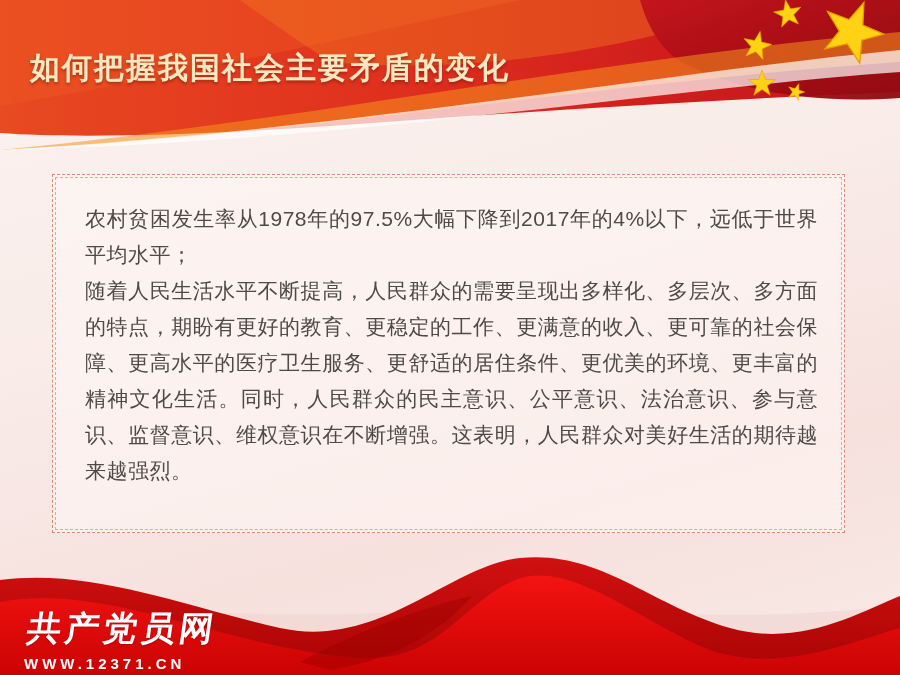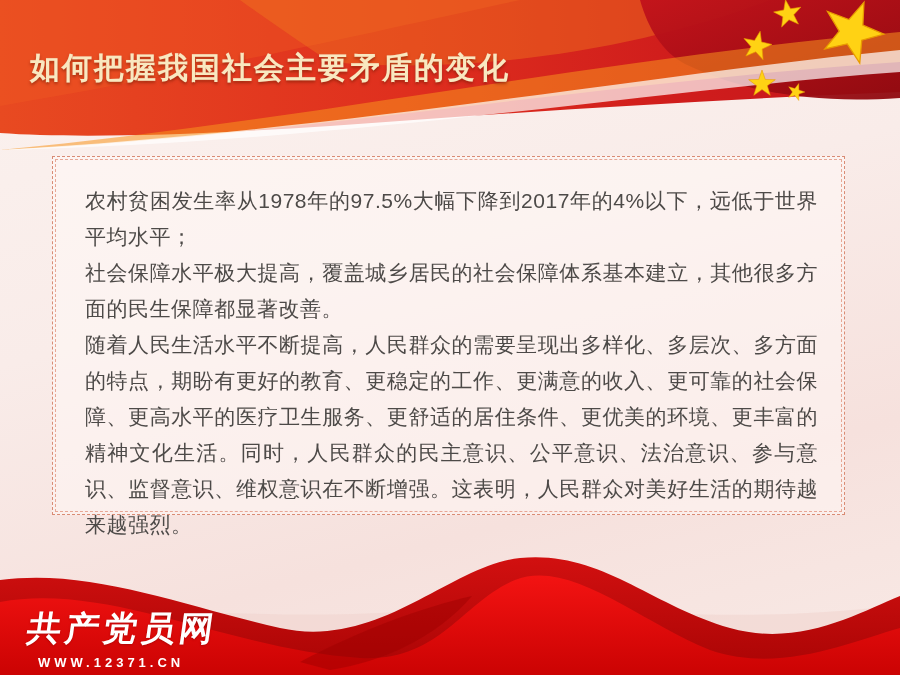--- a/index.html
+++ b/index.html
@@ -7,35 +7,35 @@
        font-family:"Liberation Sans","DejaVu Sans",sans-serif;}
   .slide{position:absolute;inset:0;width:900px;height:675px;
          background:linear-gradient(165deg,#fbf2ef 0%,#f9ece9 40%,#f6e1dd 72%,#f8e9e5 100%);
          overflow:hidden;}
   
   .header-svg{position:absolute;top:0;left:0;width:900px;height:150px;display:block;}
   .page-title{position:absolute;left:30px;top:48px;z-index:5;
               font-size:30px;font-weight:bold;letter-spacing:2px;
               color:#f9e8c0;text-shadow:0 2px 3px rgba(110,25,0,.55),0 0 1px rgba(255,255,255,.3);}
   
-  .content-box{position:absolute;left:52px;top:156px;width:793px;height:359px;
+  .content-box{position:absolute;left:52px;top:174px;width:793px;height:359px;
                border:1px dashed #d98b74;background:rgba(255,249,247,.5);box-sizing:border-box;}
   .content-box::before{content:"";position:absolute;inset:2px;border:1px dashed #e7a795;pointer-events:none;}
   .box-text{position:absolute;inset:0;padding:26px 26px 0 32px;box-sizing:border-box;
             font-size:21px;line-height:36px;color:#4d4a48;text-align:justify;
             letter-spacing:.5px;}
   .box-text p{margin:0;}
   
   .wave-svg{position:absolute;left:0;top:510px;width:900px;height:165px;display:block;}
   
   .site-logo{position:absolute;left:24px;top:606px;z-index:6;color:#fff;}
   .logo-text{font-size:34px;font-weight:bold;letter-spacing:4px;
              transform:skewX(-8deg);transform-origin:left bottom;
              text-shadow:0 1px 2px rgba(120,0,0,.4);}
-  .site-url{margin-top:3px;margin-left:14px;font-size:13px;font-weight:bold;letter-spacing:4px;}
+  .site-url{margin-top:3px;font-size:15px;font-weight:bold;letter-spacing:4px;}
 </style>
 </head>
 <body>
 
 <div class="slide">
 
   <svg class="header-svg" viewBox="0 0 900 150" preserveAspectRatio="none">
     <defs>
       <linearGradient id="gBase" x1="0" y1="0" x2="1" y2="0">
         <stop offset="0" stop-color="#e84a21"></stop>
@@ -73,21 +73,20 @@
       <use href="#star" transform="translate(762,84) scale(1.4) rotate(0)"></use>
       <use href="#star" transform="translate(796,92) scale(0.9) rotate(18)"></use>
     </g>
   </svg>
 
   <div class="page-title">如何把握我国社会主要矛盾的变化</div>
 
   <div class="content-box">
     <div class="box-text">
       <p>农村贫困发生率从1978年的97.5%大幅下降到2017年的4%以下，远低于世界平均水平；</p>
-      <p>社会保障水平极大提高，覆盖城乡居民的社会保障体系基本建立，其他很多方面的民生保障都显著改善。</p>
       <p>随着人民生活水平不断提高，人民群众的需要呈现出多样化、多层次、多方面的特点，期盼有更好的教育、更稳定的工作、更满意的收入、更可靠的社会保障、更高水平的医疗卫生服务、更舒适的居住条件、更优美的环境、更丰富的精神文化生活。同时，人民群众的民主意识、公平意识、法治意识、参与意识、监督意识、维权意识在不断增强。这表明，人民群众对美好生活的期待越来越强烈。</p>
     </div>
   </div>
 
   <svg class="wave-svg" viewBox="0 0 900 165" preserveAspectRatio="none">
     <defs>
       <linearGradient id="gFront" x1="0" y1="0" x2="0" y2="1">
         <stop offset="0" stop-color="#f31312"></stop>
         <stop offset="1" stop-color="#cb0303"></stop>
       </linearGradient>

